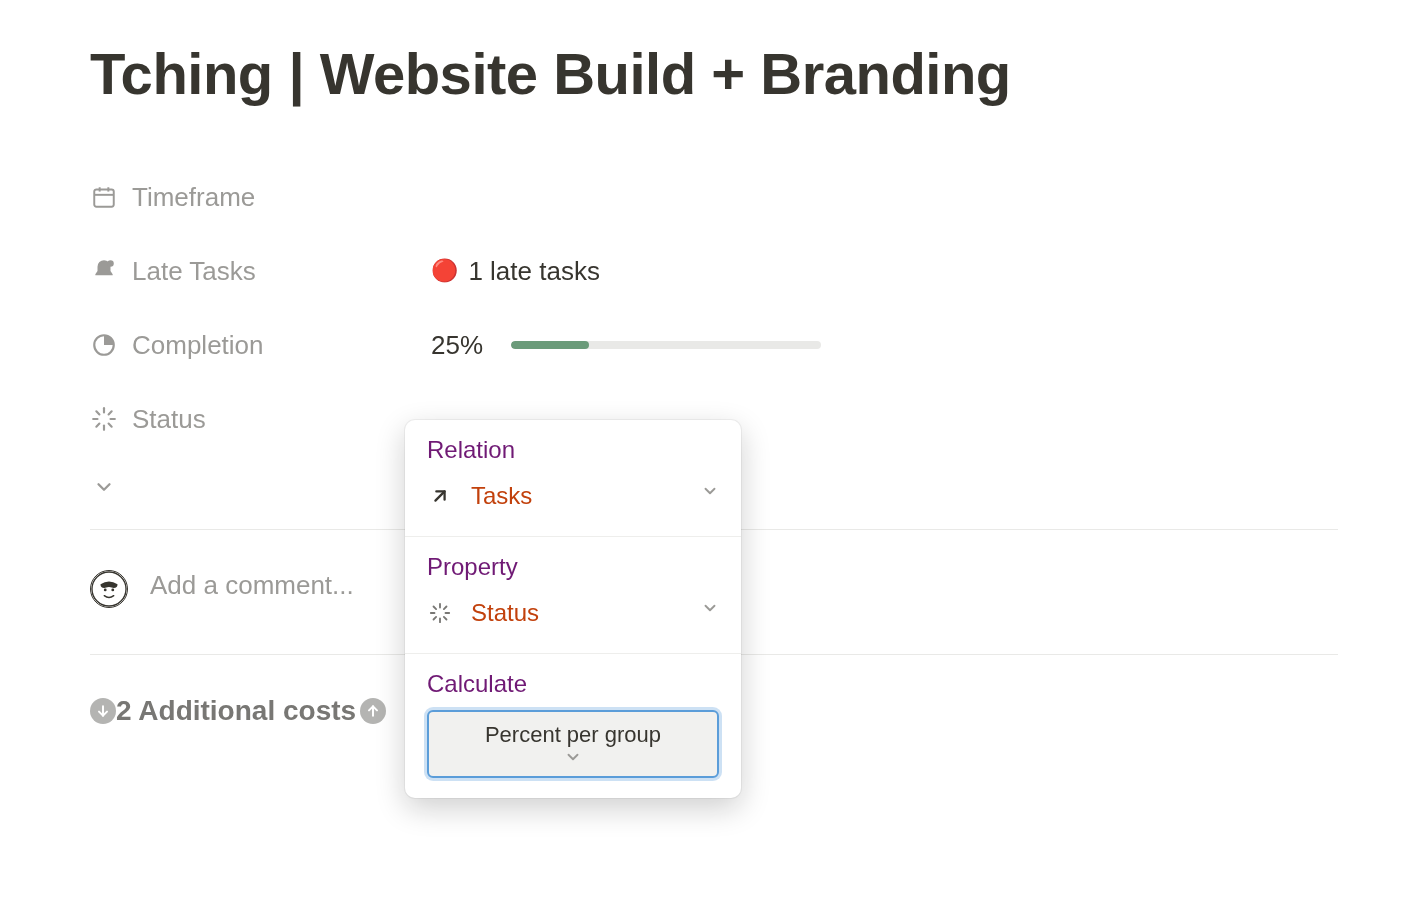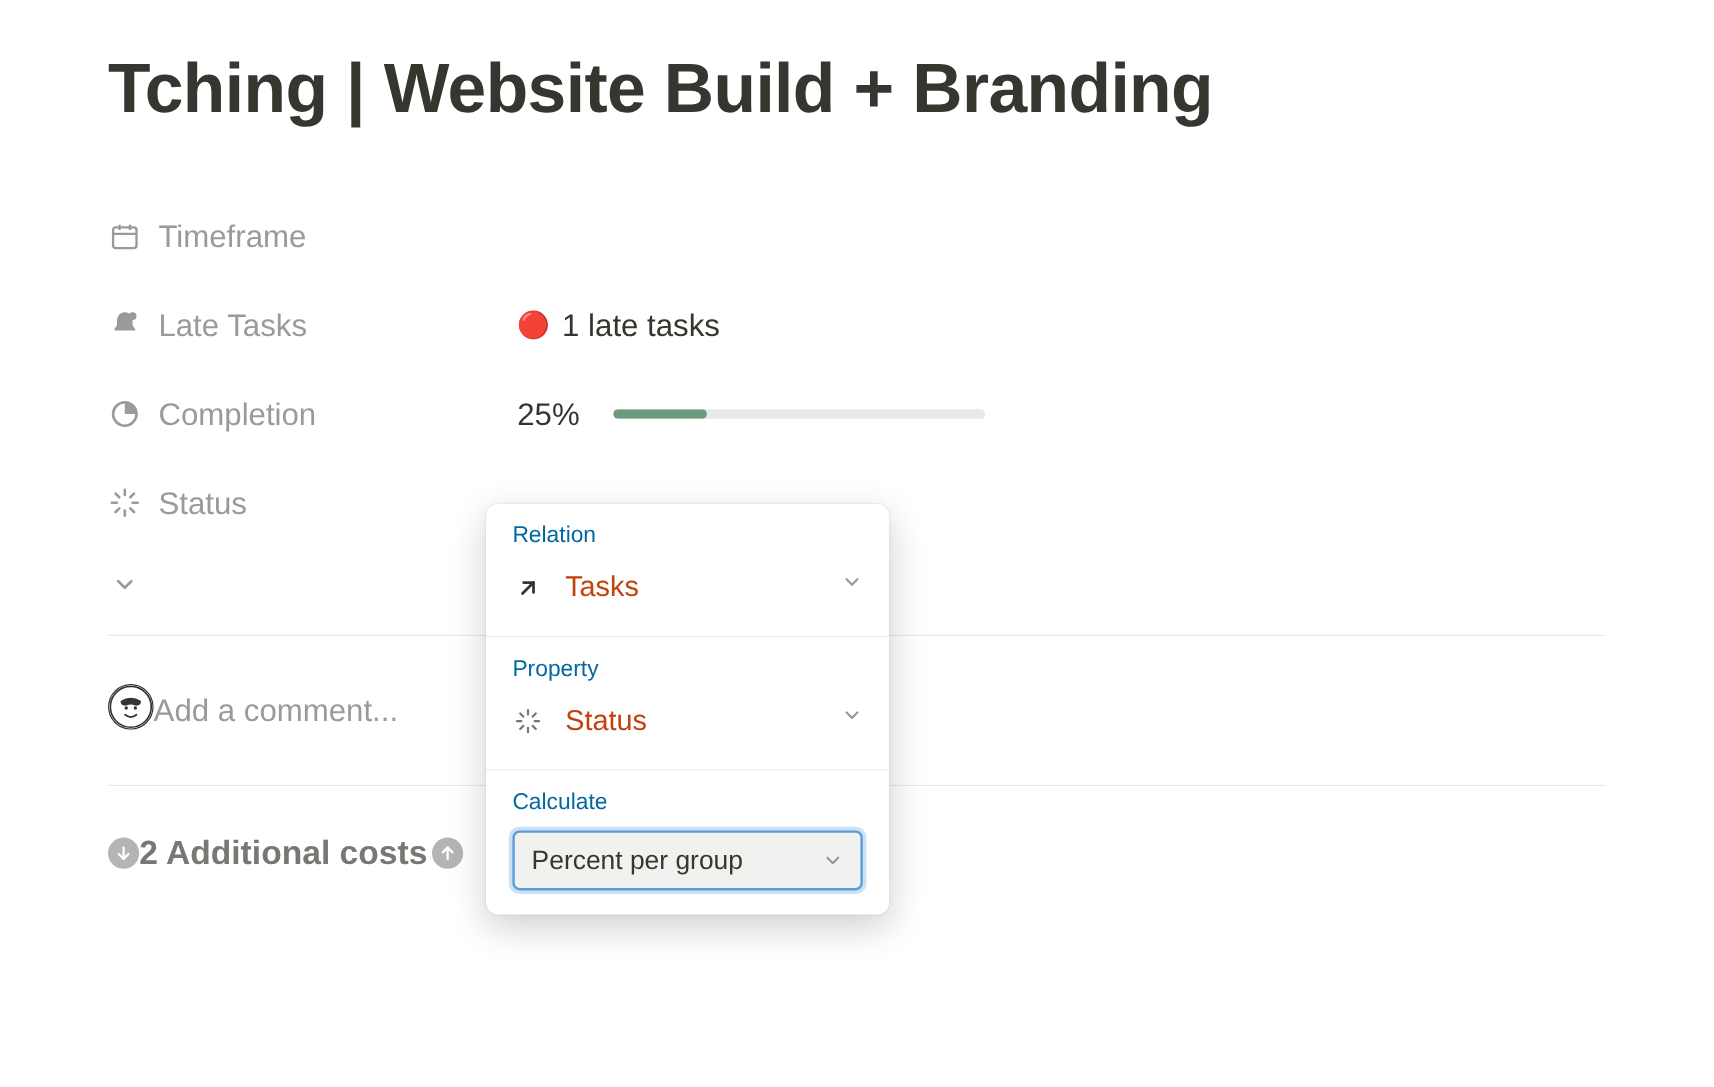--- a/index.html
+++ b/index.html
@@ -78,21 +78,22 @@
       margin-top: 10px;
       cursor: pointer;
     }
     .divider {
       border: none;
       border-top: 1px solid #e9e9e7;
       margin: 28px 0 22px 0;
     }
     .comment-row {
       display: flex;
-      align-items: flex-end;
+      align-items: flex-start;
+      gap: 22px;
       padding: 18px 0;
     }
     .avatar {
       width: 38px;
       height: 38px;
       border-radius: 50%;
       background: #fff;
       border: 1.5px solid #37352f;
       display: flex;
       align-items: center;
@@ -132,22 +133,22 @@
       box-shadow: 0 0 0 1px rgba(15,15,15,0.05), 0 10px 30px rgba(15,15,15,0.2);
       z-index: 100;
     }
     .popover-section {
       padding: 16px 22px 20px 22px;
     }
     .popover-section + .popover-section {
       border-top: 1px solid #eeeeec;
     }
     .popover-label {
-      font-size: 19px;
-      color: #0369a1;
+      font-size: 24px;
+      color: #701a75;
       margin-bottom: 12px;
     }
     .popover-item {
       display: flex;
       align-items: flex-start;
       justify-content: space-between;
       font-size: 24px;
       color: #c2410c;
       padding: 6px 0;
       cursor: pointer;
@@ -171,20 +172,21 @@
       justify-content: space-between;
       background: #f1f1ef;
       border: 2px solid #5b9dd9;
       box-shadow: 0 0 0 3px rgba(91,157,217,0.3);
       border-radius: 6px;
       padding: 10px 14px;
       font-size: 22px;
       color: #37352f;
       cursor: pointer;
       margin-top: 6px;
+      flex-direction: column;
     }
     .chevron {
       color: #9b9a97;
     }
     .red-dot {
       font-size: 22px;
     }
     svg {
       display: block;
     }

